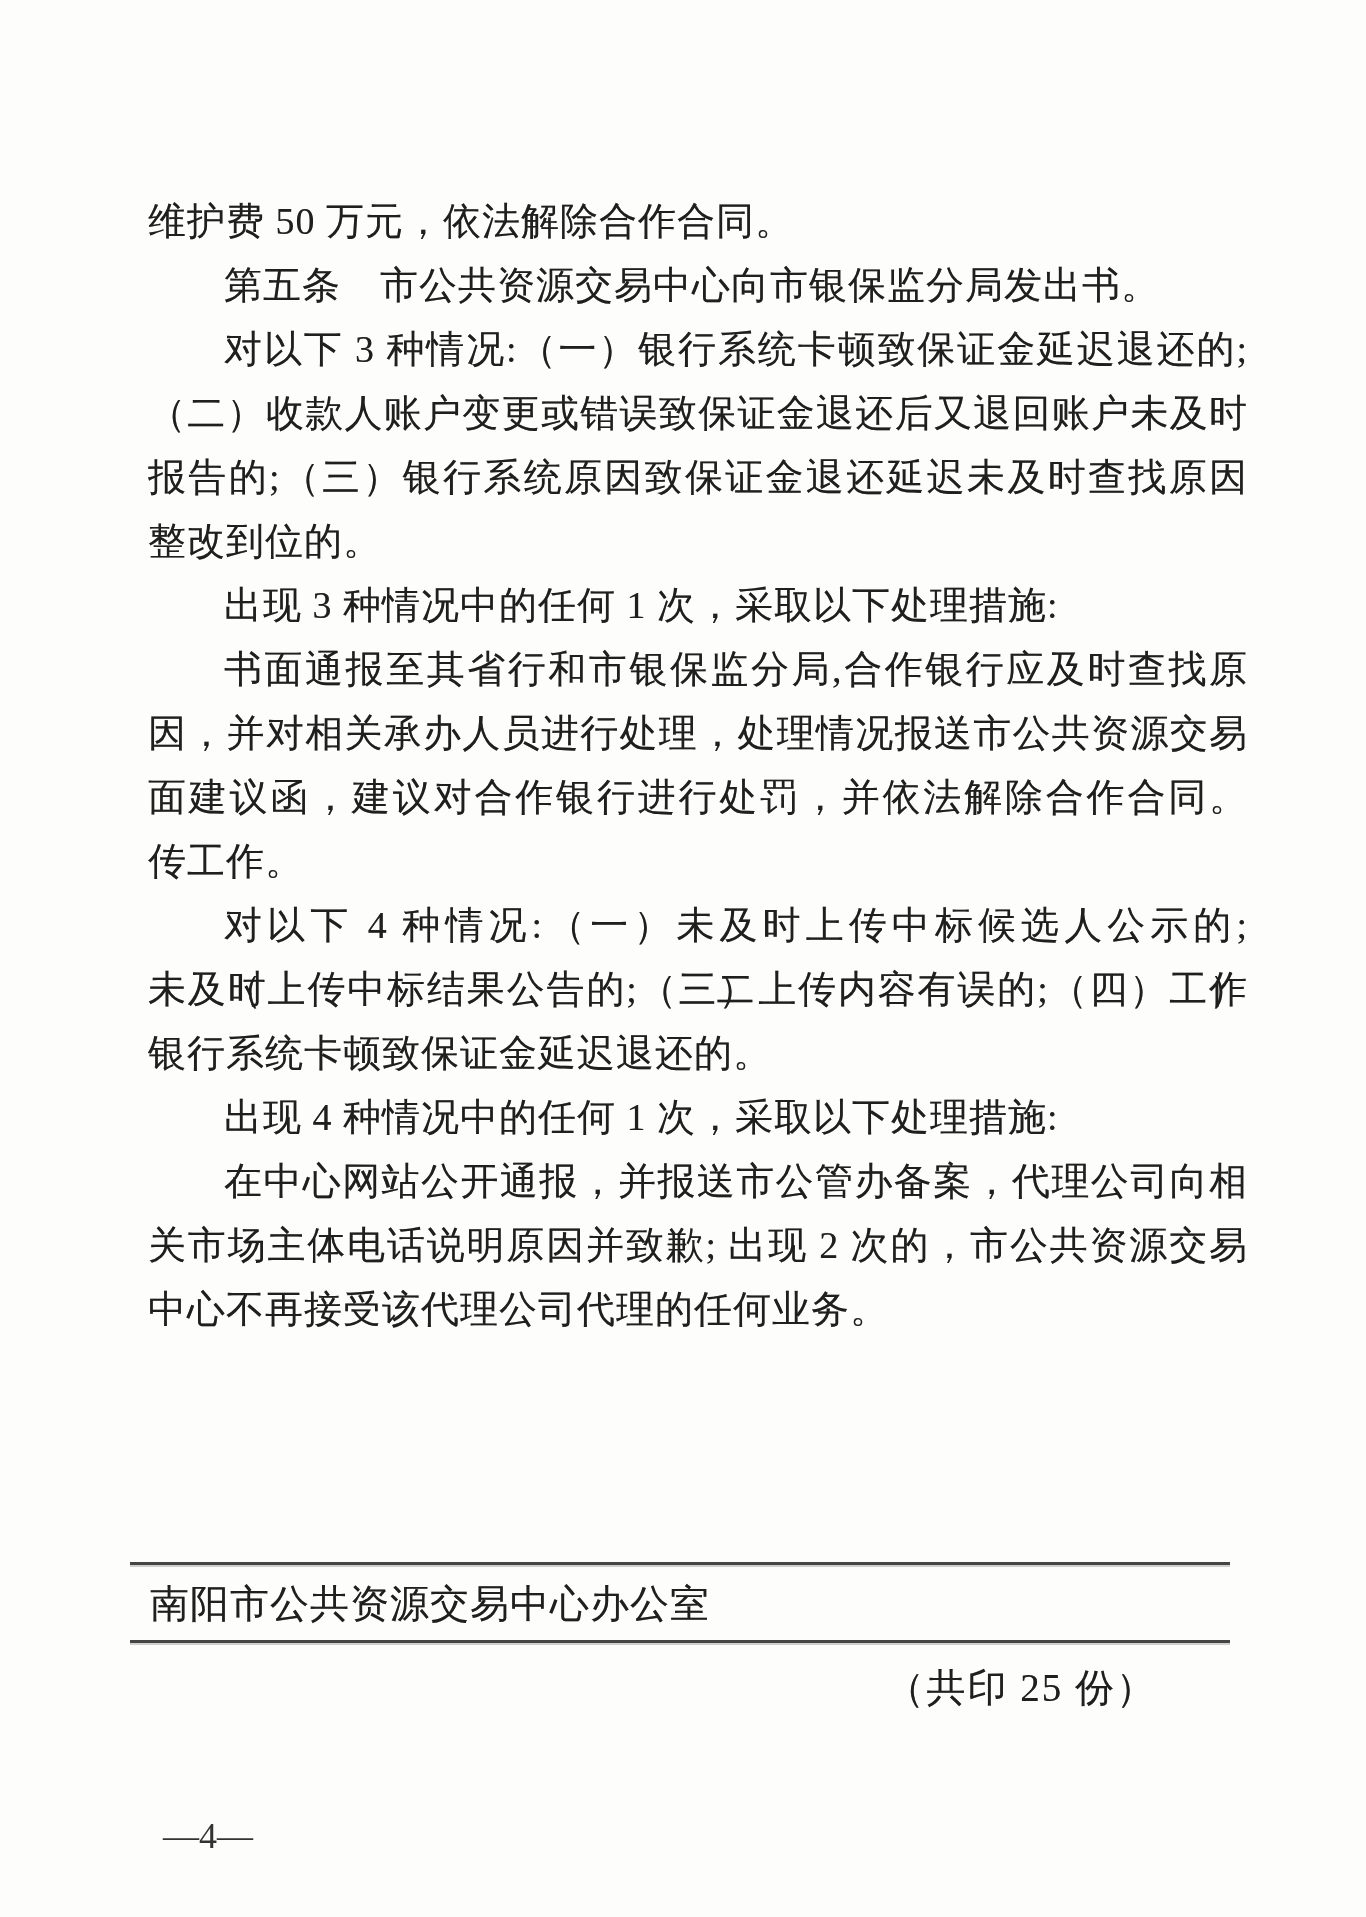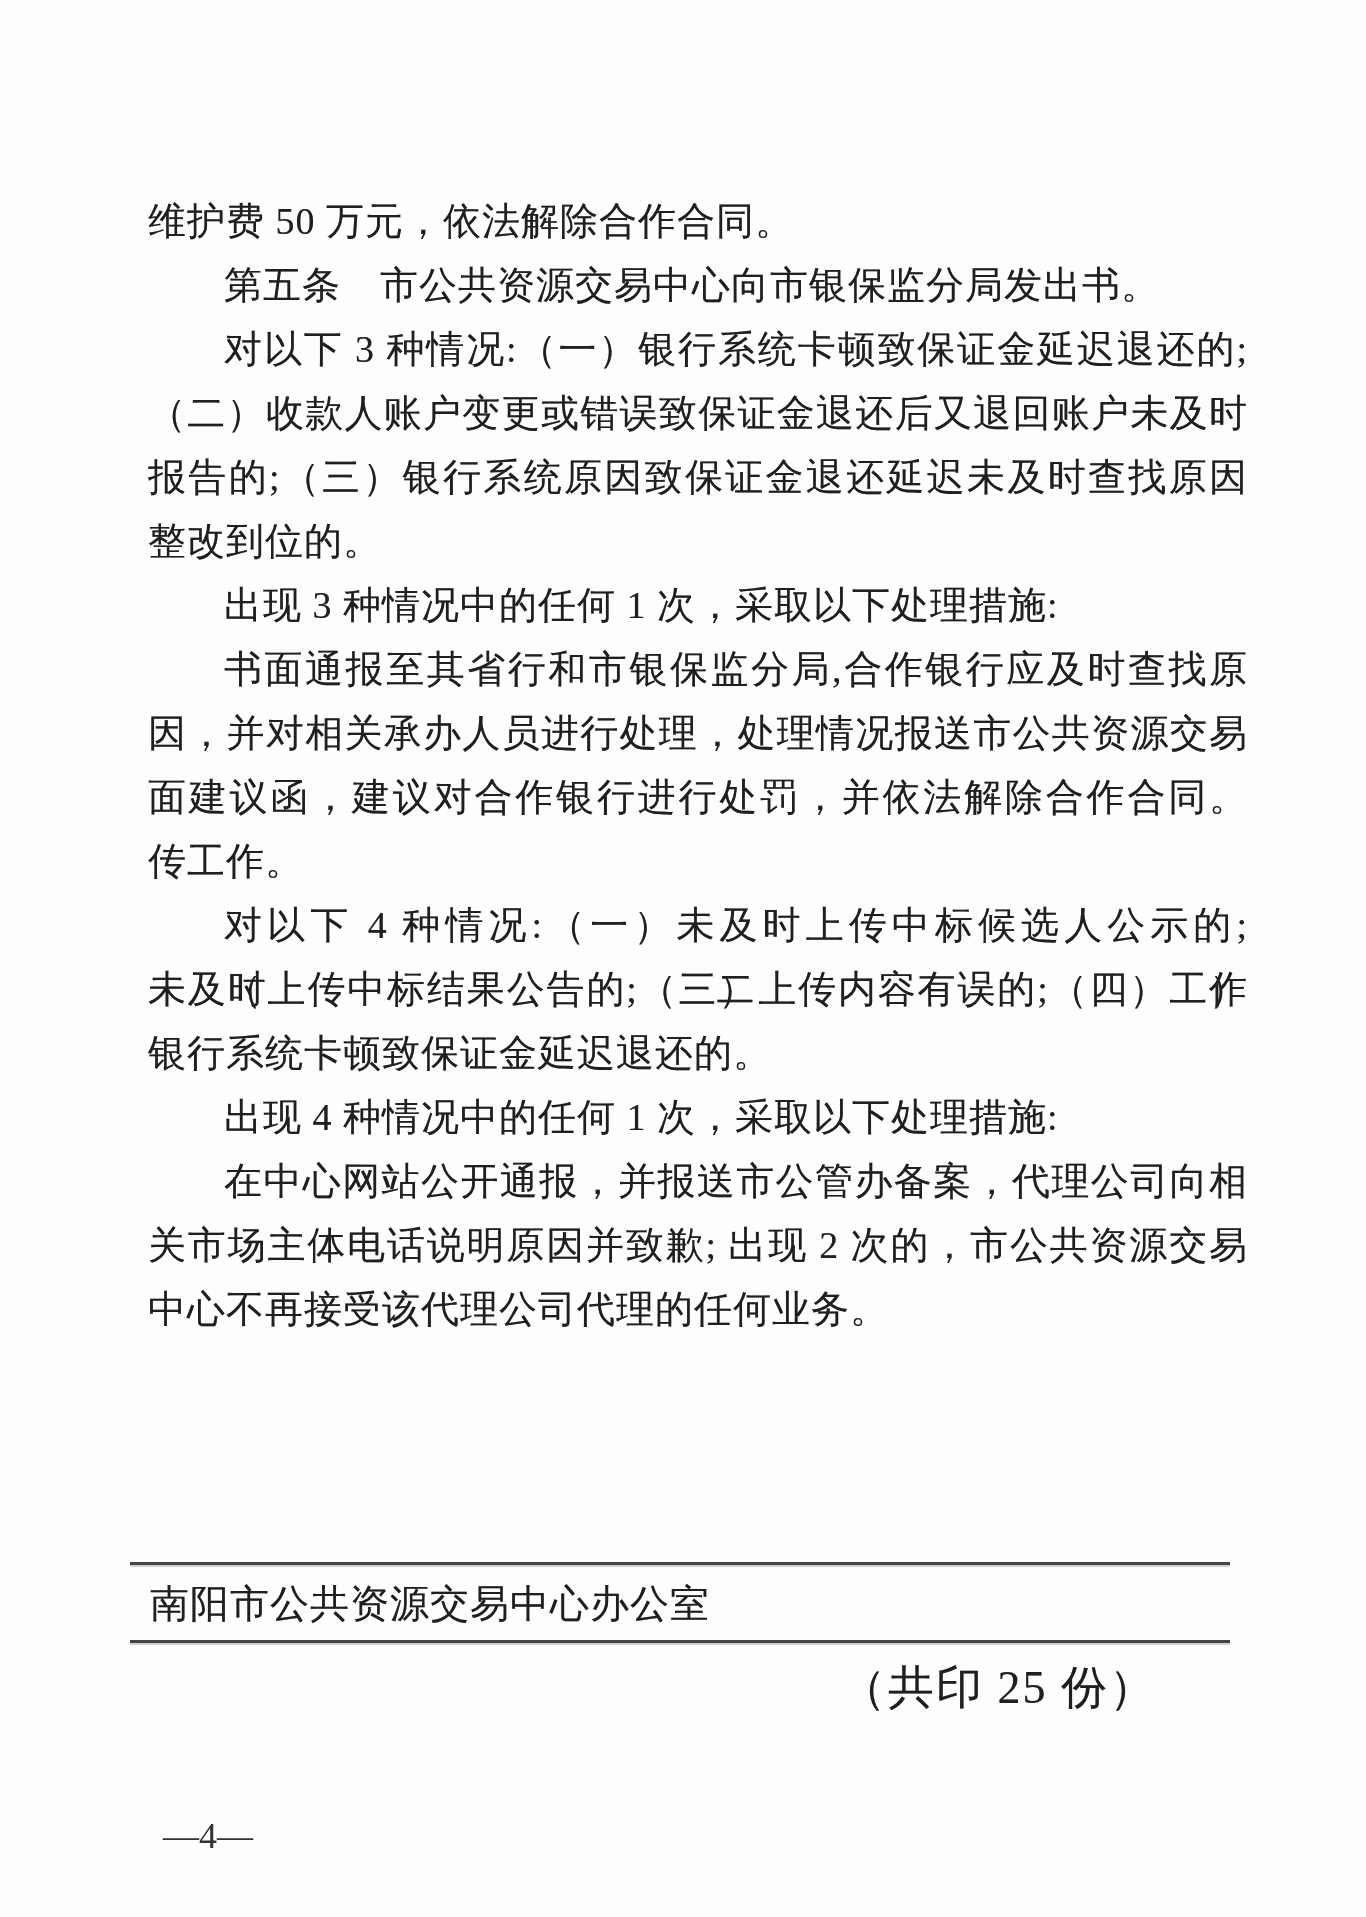--- a/index.html
+++ b/index.html
@@ -57,21 +57,21 @@
     align-items: baseline;
     font-size: 39px;
     line-height: 60px;
     letter-spacing: 1px;
     text-shadow: 0 0 0.6px rgba(20,20,20,0.45);
   }
   .print-note {
     position: absolute;
     top: 1662px;
     right: 209px;
-    font-size: 46px;
+    font-size: 39px;
     line-height: 52px;
     letter-spacing: 2px;
     text-shadow: 0 0 0.6px rgba(20,20,20,0.45);
   }
   .page-number {
     position: absolute;
     left: 163px;
     top: 1814px;
     font-size: 36px;
     line-height: 44px;

